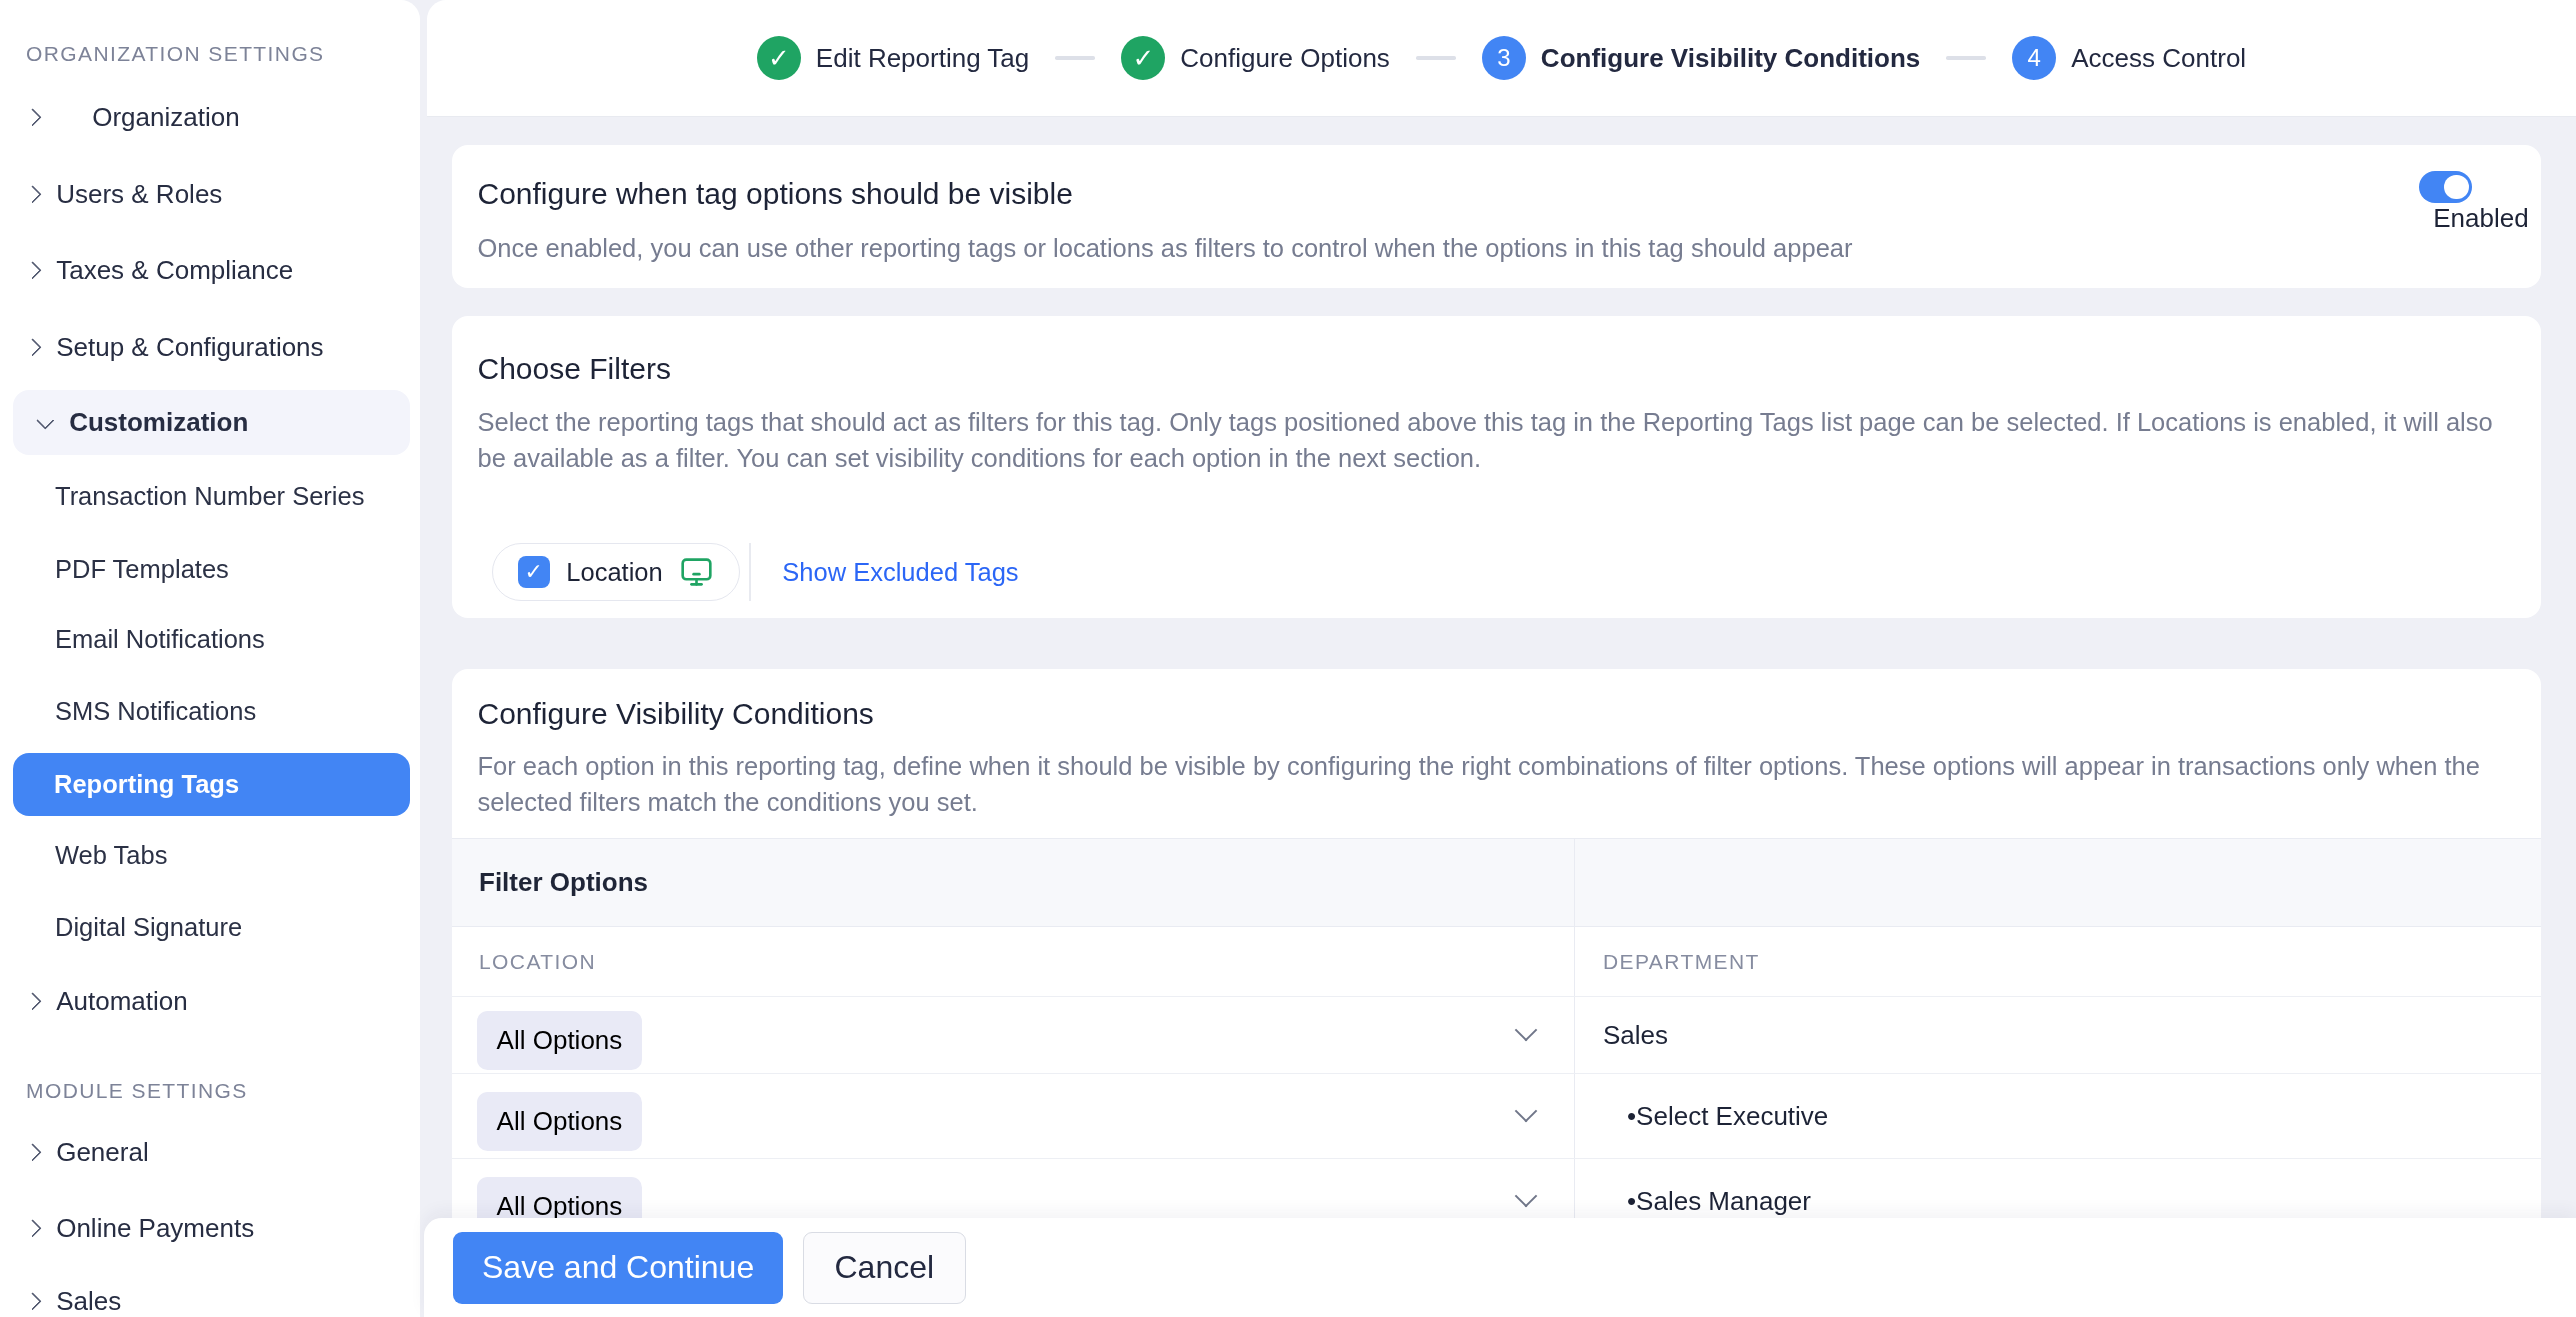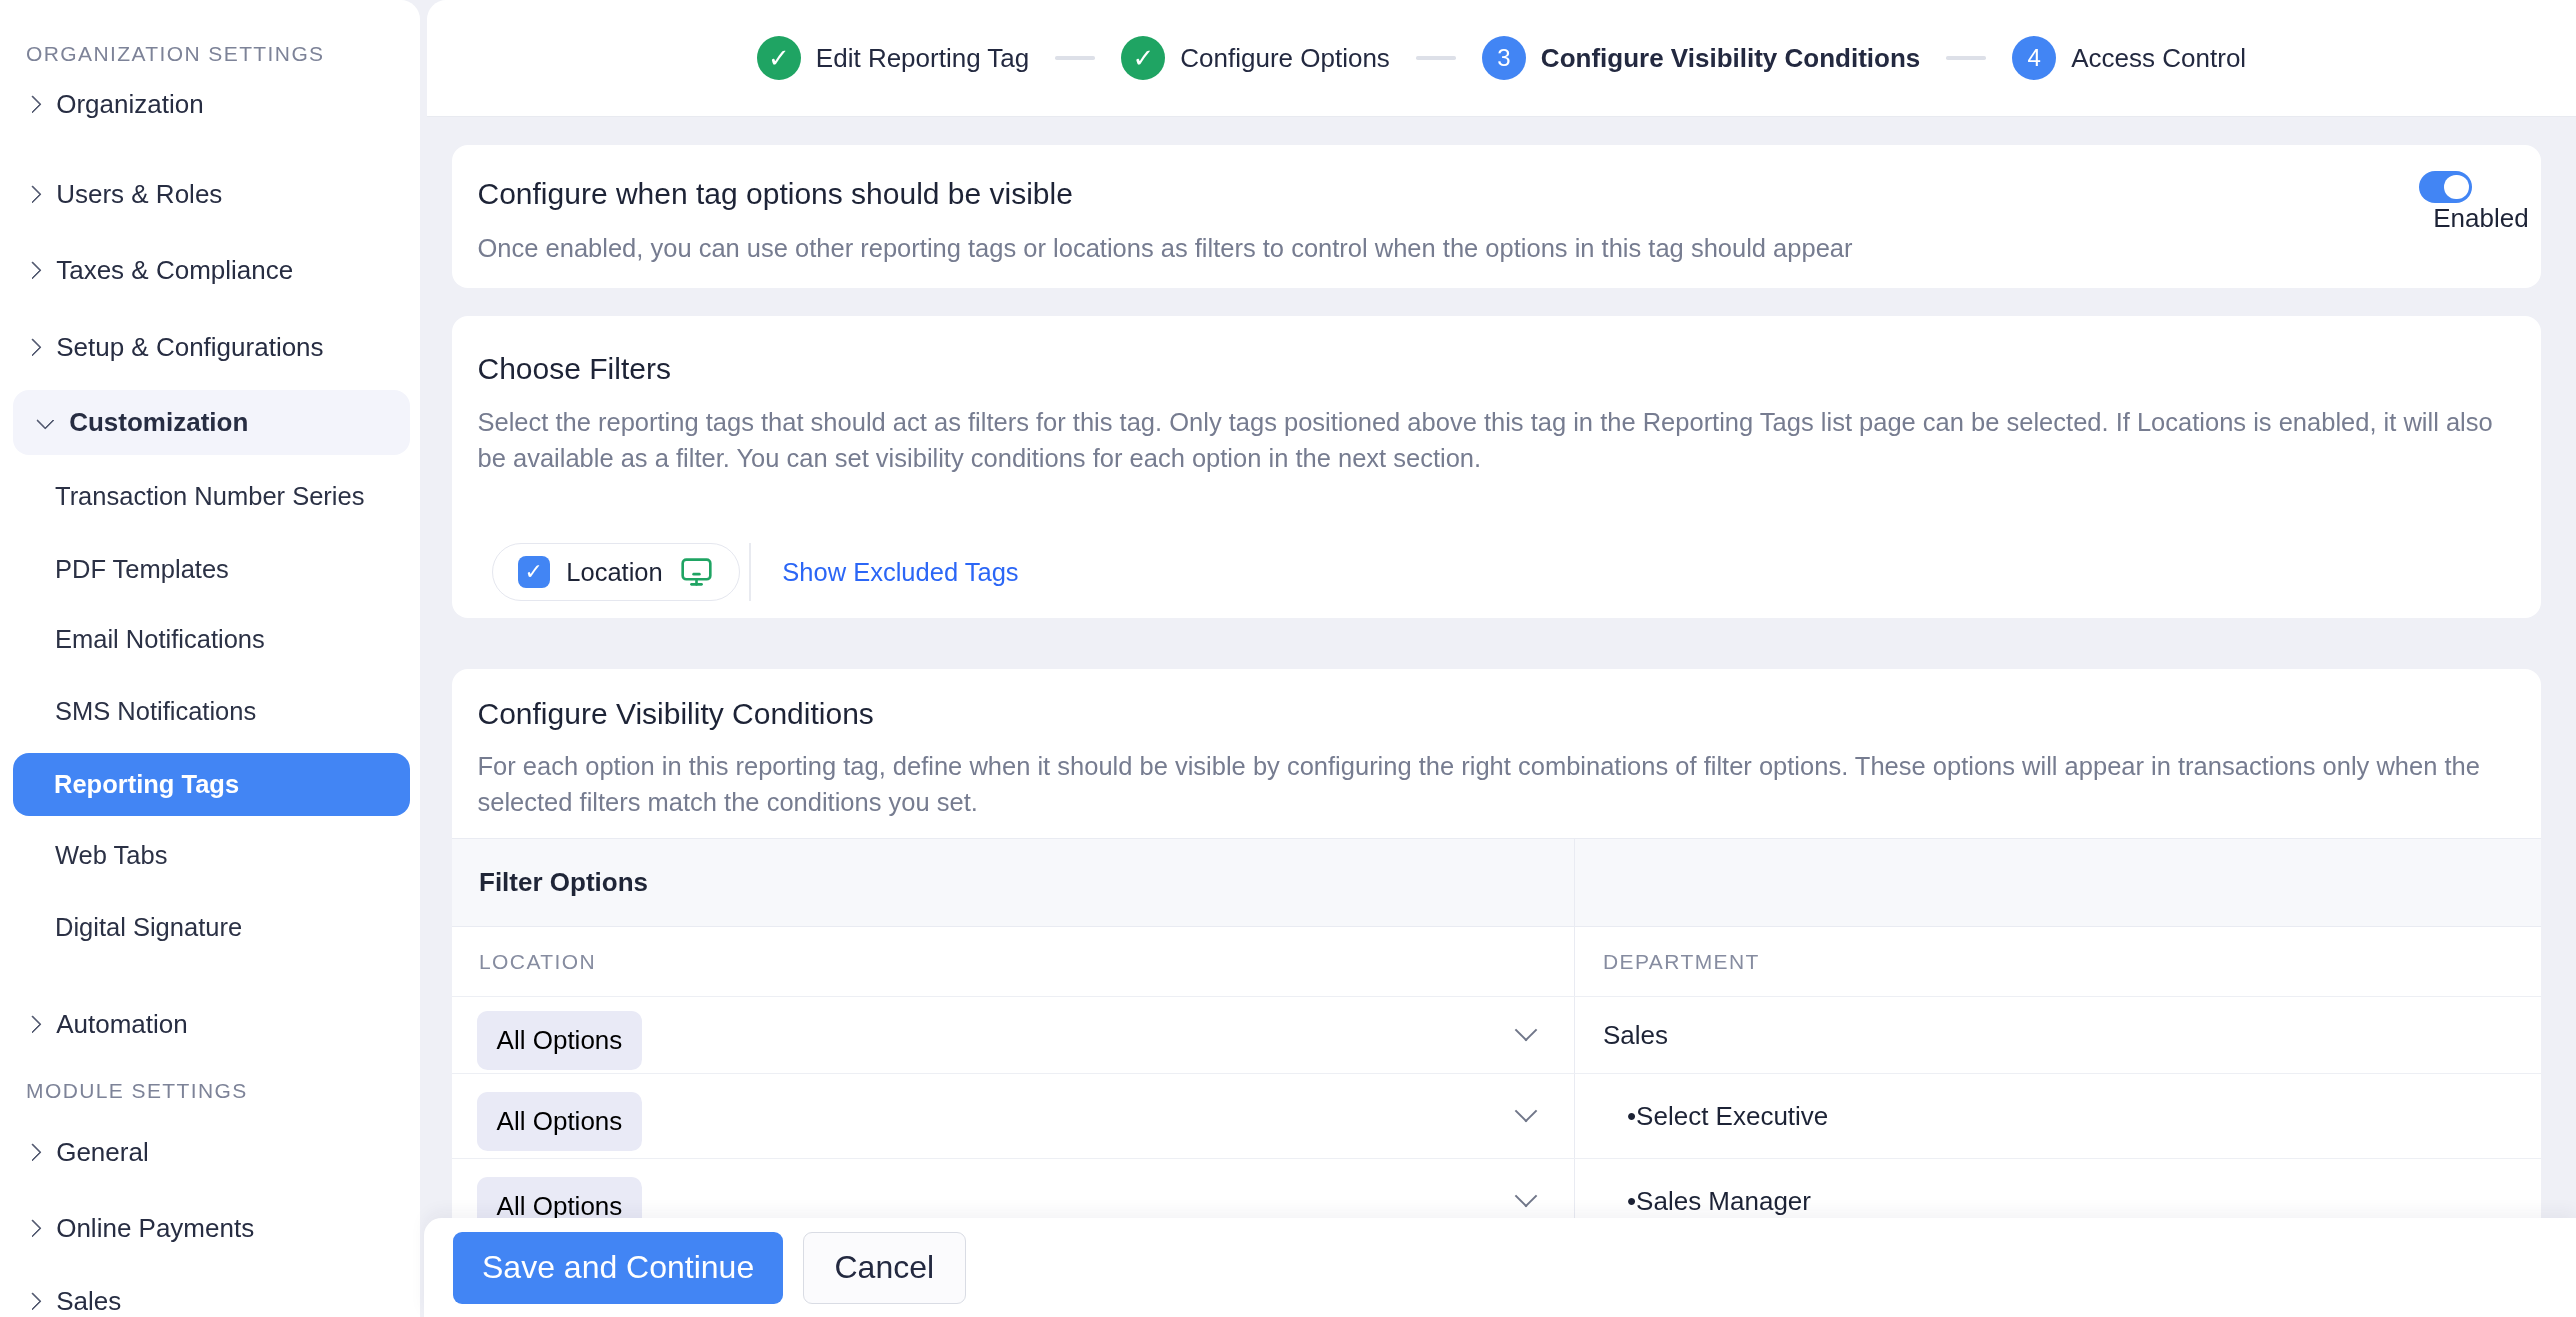--- a/index.html
+++ b/index.html
@@ -105,21 +105,21 @@
     margin-left:19.3px; box-sizing:border-box; }
 </style>
 </head>
 <body>
 
 <div id="app">
 
   <aside class="sidebar">
     <div class="side-title" style="top:42px;">ORGANIZATION SETTINGS</div>
 
-    <div class="side-row" style="top:66px;">
+    <div class="side-row" style="top:79px;gap:36px;">
       <span class="chev-r"></span>
       <span class="lbl">Organization</span>
     </div>
     <div class="side-row" style="top:156px;">
       <span class="chev-r"></span>
       <span class="lbl">Users &amp; Roles</span>
     </div>
     <div class="side-row" style="top:232px;">
       <span class="chev-r"></span>
       <span class="lbl">Taxes &amp; Compliance</span>
@@ -150,21 +150,21 @@
     <div class="pill-row pill-selected">
       <span class="lbl">Reporting Tags</span>
     </div>
 
     <div class="side-sub" style="top:817px;">
       <span class="lbl">Web Tabs</span>
     </div>
     <div class="side-sub" style="top:889px;">
       <span class="lbl">Digital Signature</span>
     </div>
-    <div class="side-row" style="top:986px;">
+    <div class="side-row" style="top:963px;">
       <span class="chev-r"></span>
       <span class="lbl">Automation</span>
     </div>
 
     <div class="side-title" style="top:1079px;">MODULE SETTINGS</div>
 
     <div class="side-row" style="top:1114px;">
       <span class="chev-r"></span>
       <span class="lbl">General</span>
     </div>

